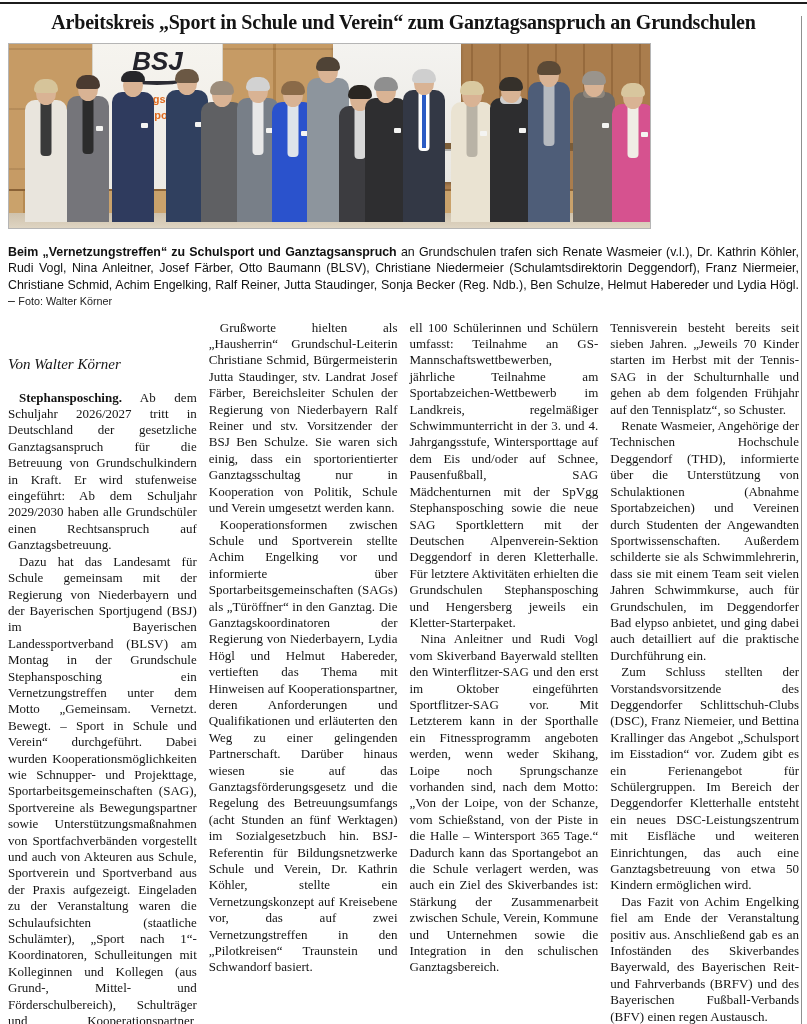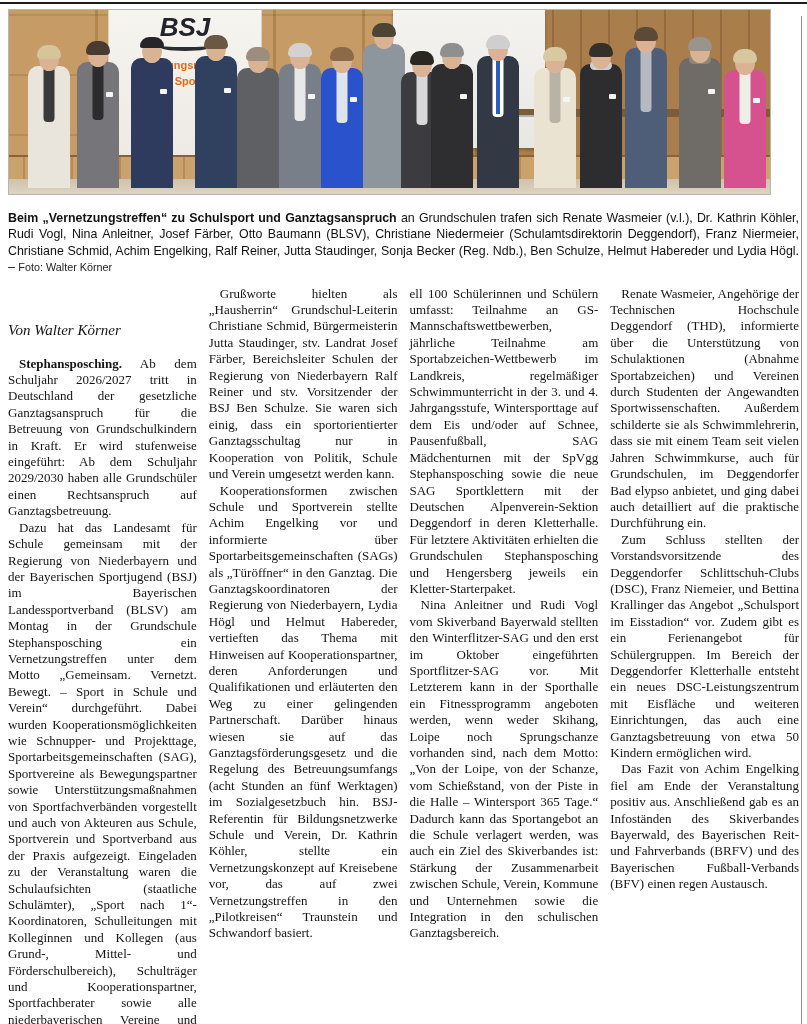--- a/index.html
+++ b/index.html
@@ -22,21 +22,21 @@
     font-weight:600;text-align:center;letter-spacing:.5px;
   }
   h2.subtitle{
     margin:10px 0 0 0;
     font-size:20px;line-height:24px;
     font-weight:700;text-align:center;letter-spacing:-.2px;
   }
 
   figure{margin:9px 0 0 0;}
   .photo{
-    position:relative;width:763px;height:186px;
+    position:relative;width:643px;height:186px;
     overflow:hidden;border:1px solid #b5b5b5;box-sizing:border-box;
     background:
       repeating-linear-gradient(90deg,#b08048 0 34px,#9c6f3e 34px 36px);
   }
   .plywood{
     position:absolute;top:0;bottom:0;left:0;width:52%;
     background:
       repeating-linear-gradient(0deg, rgba(0,0,0,0) 0 58px, rgba(60,35,10,.12) 58px 60px),
       repeating-linear-gradient(90deg,#c69b65 0 86px,#b2854e 86px 89px);
   }
@@ -114,20 +114,21 @@
   .col p.noindent{text-indent:0;}
   .col b.lead{font-weight:700;}
 </style>
 </head>
 <body>
 
 <div class="page">
   <div class="top-rule"></div>
   <div class="right-rule"></div>
 
+  <h2 class="subtitle">Arbeitskreis „Sport in Schule und Verein“ zum Ganztagsanspruch an Grundschulen</h2>
 
   <figure>
     <div class="photo">
       <div class="plywood"></div>
       <div class="planks-right"></div>
       <div class="screen"></div>
       <div class="banner">
         <div class="banner-logo">BSJ</div>
         <div class="banner-swoosh"></div>
         <div class="banner-line">Bildungsnetzw</div>
@@ -280,19 +281,20 @@
         </div>
       </div>
     <div class="col">
         <div class="paras">
           <p class="noindent">ell 100 Schülerinnen und Schülern umfasst: Teilnahme an GS-Mannschaftswettbewerben, jährliche Teilnahme am Sportabzeichen-Wettbewerb im Landkreis, regelmäßiger Schwimmunterricht in der 3. und 4. Jahrgangsstufe, Wintersporttage auf dem Eis und/oder auf Schnee, Pausenfußball, SAG Mädchenturnen mit der SpVgg Stephansposching sowie die neue SAG Sportklettern mit der Deutschen Alpenverein-Sektion Deggendorf in deren Kletterhalle. Für letztere Aktivitäten erhielten die Grundschulen Stephansposching und Hengersberg jeweils ein Kletter-Starterpaket.</p>
           <p>Nina Anleitner und Rudi Vogl vom Skiverband Bayerwald stellten den Winterflitzer-SAG und den erst im Oktober eingeführten Sportflitzer-SAG vor. Mit Letzterem kann in der Sporthalle ein Fitnessprogramm angeboten werden, wenn weder Skihang, Loipe noch Sprungschanze vorhanden sind, nach dem Motto: „Von der Loipe, von der Schanze, vom Schießstand, von der Piste in die Halle – Wintersport 365 Tage.“ Dadurch kann das Sportangebot an die Schule verlagert werden, was auch ein Ziel des Skiverbandes ist: Stärkung der Zusammenarbeit zwischen Schule, Verein, Kommune und Unternehmen sowie die Integration in den schulischen Ganztagsbereich.</p>
         </div>
       </div>
     <div class="col">
         <div class="paras">
+          <p class="noindent">Tennisverein besteht bereits seit sieben Jahren. „Jeweils 70 Kinder starten im Herbst mit der Tennis-SAG in der Schulturnhalle und gehen ab dem folgenden Frühjahr auf den Tennisplatz“, so Schuster.</p>
           <p>Renate Wasmeier, Angehörige der Technischen Hochschule Deggendorf (THD), informierte über die Unterstützung von Schulaktionen (Abnahme Sportabzeichen) und Vereinen durch Studenten der Angewandten Sportwissenschaften. Außerdem schilderte sie als Schwimmlehrerin, dass sie mit einem Team seit vielen Jahren Schwimmkurse, auch für Grundschulen, im Deggendorfer Bad elypso anbietet, und ging dabei auch detailliert auf die praktische Durchführung ein.</p>
           <p>Zum Schluss stellten der Vorstandsvorsitzende des Deggendorfer Schlittschuh-Clubs (DSC), Franz Niemeier, und Bettina Krallinger das Angebot „Schulsport im Eisstadion“ vor. Zudem gibt es ein Ferienangebot für Schülergruppen. Im Bereich der Deggendorfer Kletterhalle entsteht ein neues DSC-Leistungszentrum mit Eisfläche und weiteren Einrichtungen, das auch eine Ganztagsbetreuung von etwa 50 Kindern ermöglichen wird.</p>
           <p>Das Fazit von Achim Engelking fiel am Ende der Veranstaltung positiv aus. Anschließend gab es an Infoständen des Skiverbandes Bayerwald, des Bayerischen Reit- und Fahrverbands (BRFV) und des Bayerischen Fußball-Verbands (BFV) einen regen Austausch.</p>
         </div>
       </div>
   </div>
 </div>
 
 </body></html>

